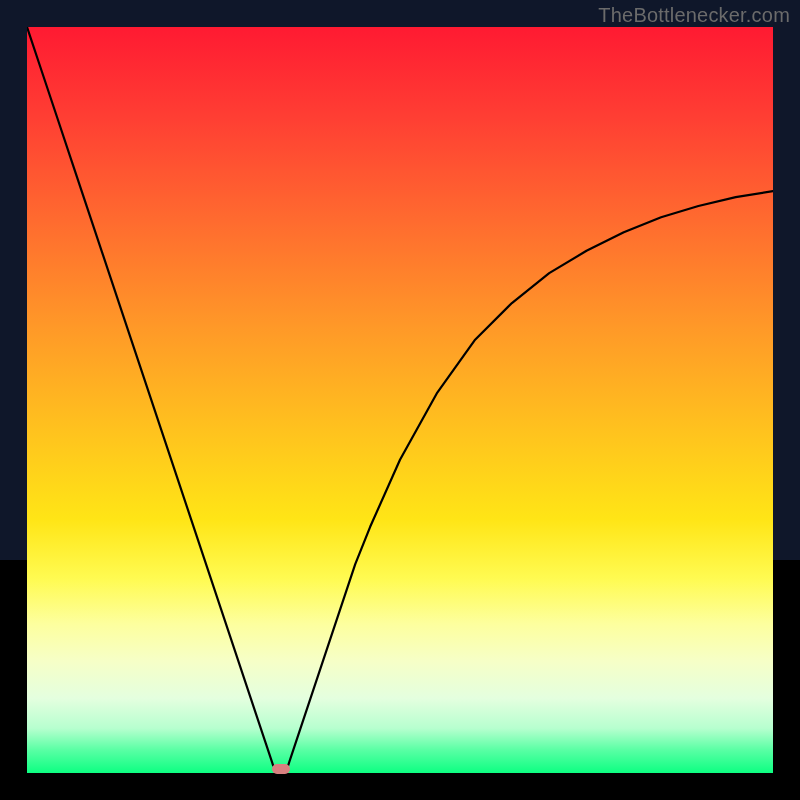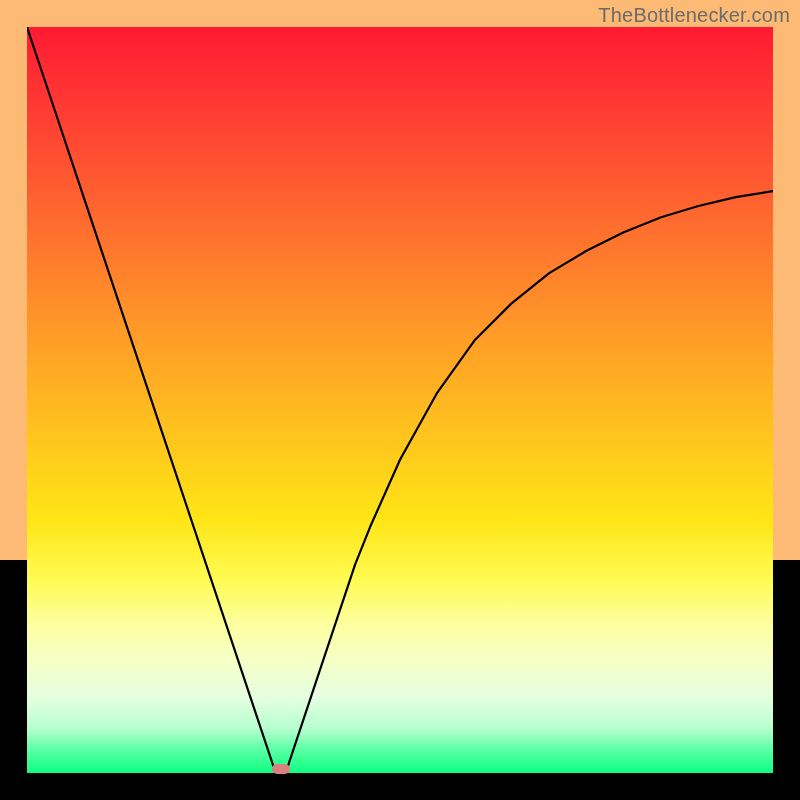--- a/index.html
+++ b/index.html
@@ -1,21 +1,21 @@
 <!DOCTYPE html>
 <html><head>
 <meta charset="utf-8">
 <style>
   * { margin: 0; padding: 0; box-sizing: border-box; }
   html, body { width: 800px; height: 800px; overflow: hidden; background: #000; }
   .frame {
     position: relative;
     width: 800px;
     height: 560px;
-    background: #fdba74;
+    background: #0f172a;
   }
   .plot-area {
     position: absolute;
     left: 27px;
     top: 27px;
     width: 746px;
     height: 746px;
     background: linear-gradient(to bottom,
       #ff1a32 0%,
       #ff3e33 12%,

